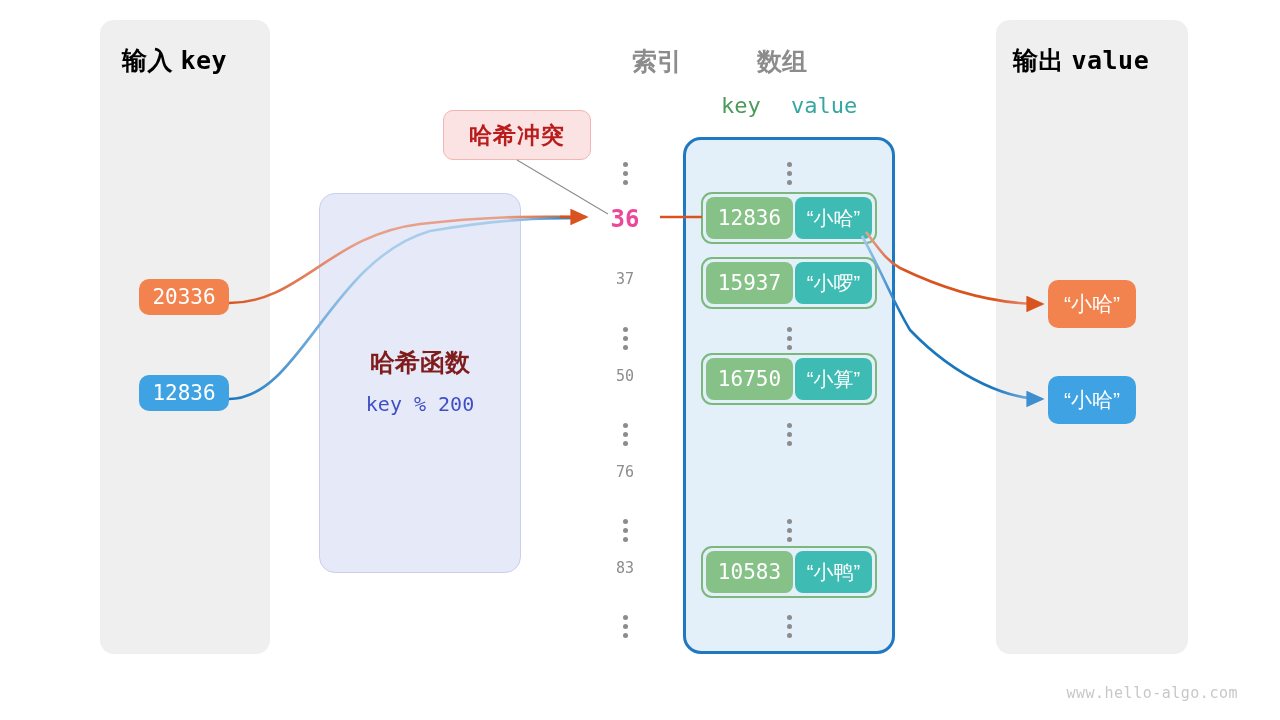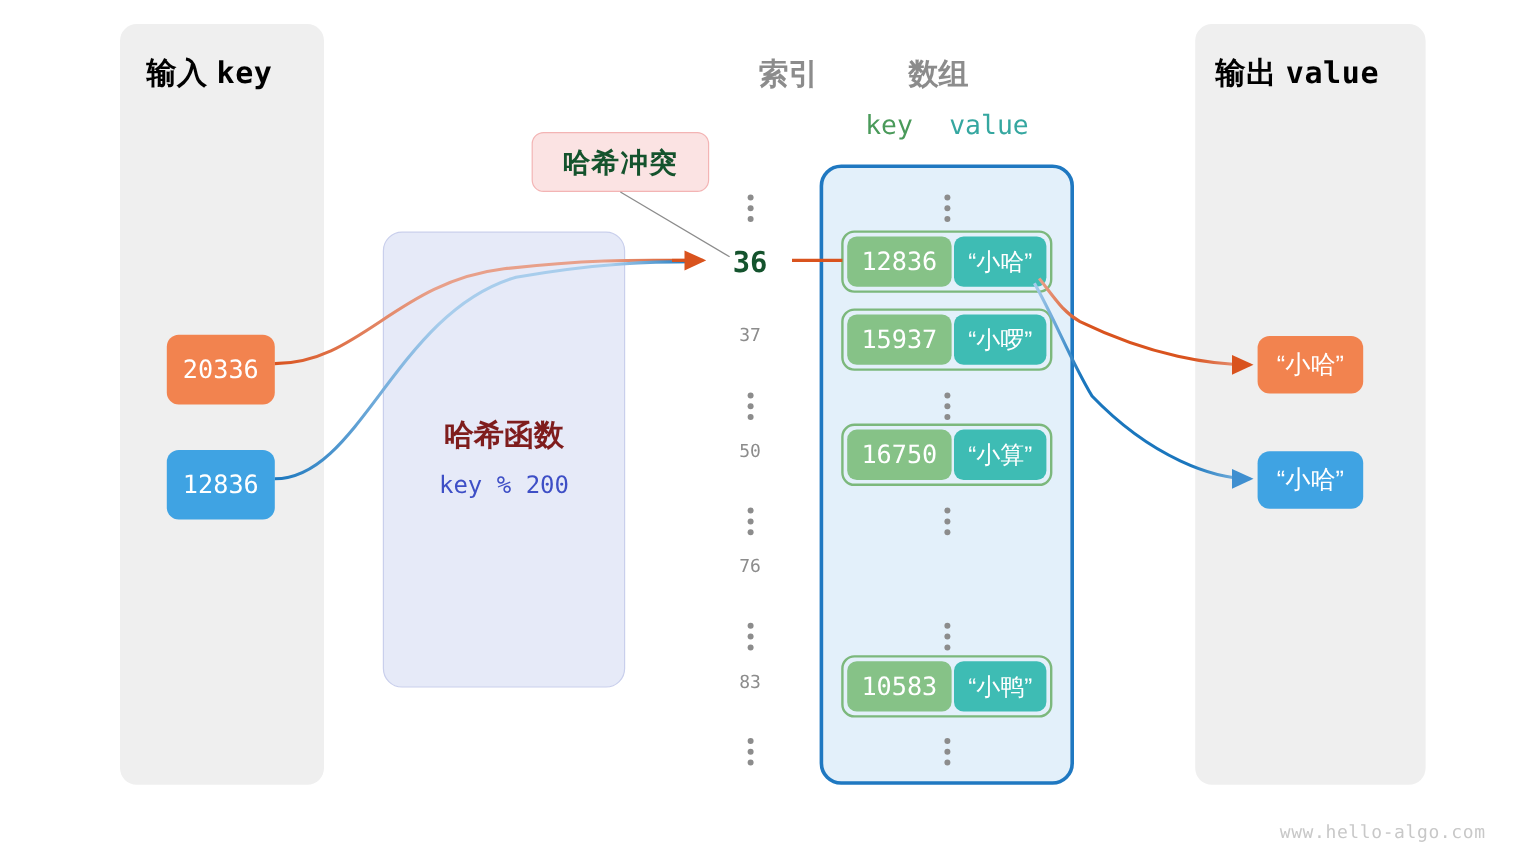--- a/index.html
+++ b/index.html
@@ -91,37 +91,37 @@
     width: 148px; height: 50px;
     background: #fbe3e3;
     border: 1px solid #f3b4b4;
     border-radius: 10px;
     box-sizing: border-box;
     display: flex;
     align-items: center;
     justify-content: center;
   }
   #collision-label {
-    color: #14532d;
+    color: #b91c1c;
     font-size: 23px;
     font-weight: bold;
     letter-spacing: 1px;
   }
 
   
   .idx {
     position: absolute;
     width: 70px;
     left: 590px;
     text-align: center;
     color: #8c8c8c;
     font-family: "DejaVu Sans Mono", "Liberation Mono", monospace;
     font-size: 15px;
   }
-  .idx.hl { color: #14532d; font-weight: bold; font-size: 24px; }
+  .idx.hl { color: #ec4899; font-weight: bold; font-size: 24px; }
 
   .vdots {
     position: absolute;
     width: 70px;
     text-align: center;
     color: #8c8c8c;
     font-size: 22px;
     line-height: 5px;
     letter-spacing: 0;
   }
@@ -175,21 +175,21 @@
   
   .chip {
     position: absolute;
     border-radius: 10px;
     display: flex;
     align-items: center;
     justify-content: center;
     color: #ffffff;
   }
   .chip-key {
-    width: 90px; height: 58px;
+    width: 90px; height: 36px;
     font-family: "DejaVu Sans Mono", "Liberation Mono", monospace;
     font-size: 21px;
   }
   .chip-val {
     width: 88px; height: 48px;
     font-size: 21px;
   }
   .orange { background: #f2834f; }
   .blue   { background: #3fa3e3; }
 

